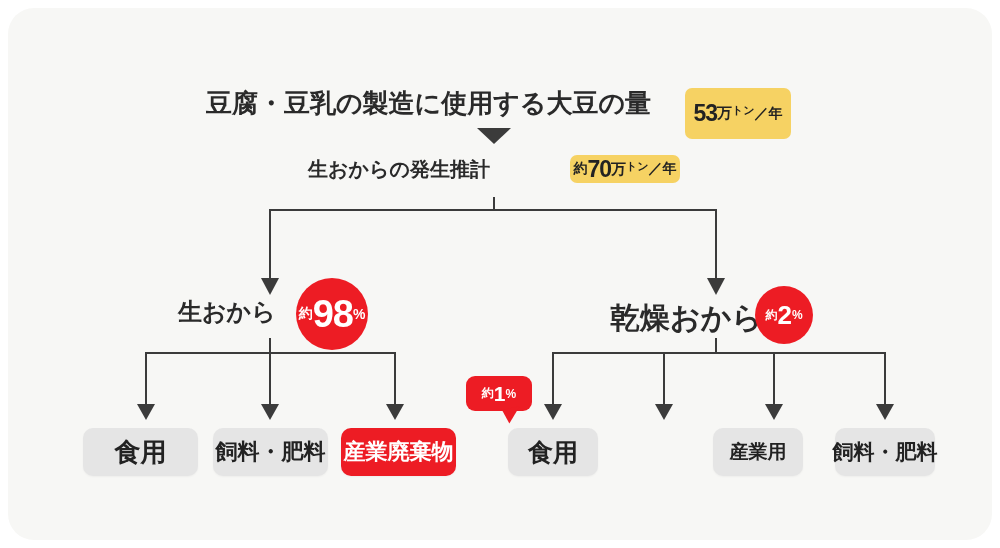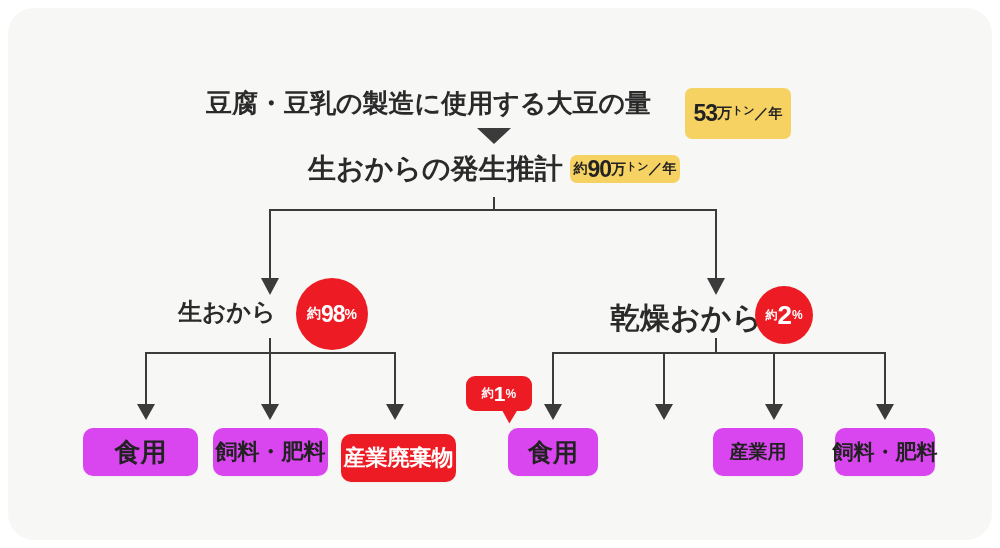--- a/index.html
+++ b/index.html
@@ -11,53 +11,53 @@
            background:var(--card,#f7f7f5); border-radius:26px; }
 
   .connectors { position:absolute; left:0; top:0; width:1000px; height:548px; pointer-events:none; }
   .connector-stroke path { stroke:var(--line,#3b3b3b); stroke-width:2; fill:none; }
   .arrow-fill polygon { fill:var(--line,#3b3b3b); }
 
   .abs { position:absolute; white-space:nowrap; }
 
   .title { font-weight:bold; color:var(--text,#2a2a2a); }
   .t1 { left:198px; top:79px;  font-size:26px; line-height:32px; }
-  .t2 { left:300px; top:144px; font-size:28px; line-height:34px; }
+  .t2 { left:300px; top:144px; font-size:20px; line-height:34px; }
 
   .badge { background:var(--yellow,#f6d263); border-radius:7px; color:#222;
            font-weight:bold; display:flex; align-items:center; justify-content:center; }
   .b1 { left:677px; top:80px;  width:106px; height:51px; }
   .b2 { left:562px; top:147px; width:110px; height:28px; }
   .badge .bp { font-size:14px; }
   .badge .bv { font-size:23px; letter-spacing:-1px; }
   .badge .bu { font-size:15px; }
   .badge .bt { font-size:11px; transform:translateY(-3px); display:inline-block; }
   .badge .by { font-size:14px; }
 
   .node-label { font-weight:bold; color:var(--text,#2a2a2a); }
   .nl-left  { left:170px; top:288px; font-size:24px; }
   .nl-right { left:602px; top:290px; font-size:30px;text-align:center; }
 
   .share { border-radius:50%; background:var(--red,#ed1c24); color:#fff; font-weight:bold;
            display:flex; align-items:center; justify-content:center; }
   .share-left  { left:288px; top:270px; width:72px; height:72px; }
   .share-right { left:747px; top:278px; width:58px; height:58px; }
   .share .sp { font-size:14px; }
-  .share-left  .sv { font-size:23px; letter-spacing:-1px; }
+  .share-left  .sv { font-size:38px; letter-spacing:-1px; }
   .share-right .sv { font-size:26px; }
   .share-right .sp { font-size:12px; }
 
-  .leaf { top:420px; height:48px; background:#d946ef; border-radius:10px; color:var(--box_text,#222);
+  .leaf { top:420px; height:48px; background:#e5e5e5; border-radius:10px; color:var(--box_text,#222);
           font-weight:bold; display:flex; align-items:center; justify-content:center;
           box-shadow:0 1px 2px rgba(0,0,0,0.04); font-size:26px; }
   .leaf.red { background:var(--red,#ed1c24); color:#fff; }
   .leaf.small { font-size:22px; }
   .l1 { left:75px;  width:115px; }
   .l2 { left:205px; width:115px; }
-  .l3 { left:333px; width:115px;margin-top:6px; }
+  .l3 { left:333px; width:115px; }
   .r1 { left:500px; width:90px;  font-size:25px; }
   .r2 { left:611px; width:90px;  font-size:25px; }
   .r3 { left:705px; width:90px;  font-size:19px; }
   .r4 { left:827px; width:100px; font-size:21px; }
 
   .callout { left:458px; top:368px; width:66px; height:35px; background:var(--red,#ed1c24);
              border-radius:9px; color:#fff; font-weight:bold;
              display:flex; align-items:center; justify-content:center; }
   .callout::after { content:""; position:absolute; left:37px; bottom:-12px; width:0; height:0;
              border-left:5px solid transparent; border-right:13px solid transparent;
@@ -107,21 +107,21 @@
     <div class="abs badge b1">
       <span class="bv">53</span>
         <span class="bu">万</span>
         <span class="bt">トン</span>
         <span class="by">／年</span>
     </div>
 
     <div class="abs title t2">生おからの発生推計</div>
     <div class="abs badge b2">
       <span class="bp">約</span>
-        <span class="bv">90</span>
+        <span class="bv">70</span>
         <span class="bu">万</span>
         <span class="bt">トン</span>
         <span class="by">／年</span>
     </div>
 
     <div class="abs node-label nl-left">生おから</div>
     <div class="abs share share-left">
       <span class="sp">約</span>
         <span class="sv">98</span>
         <span class="sp">%</span>

